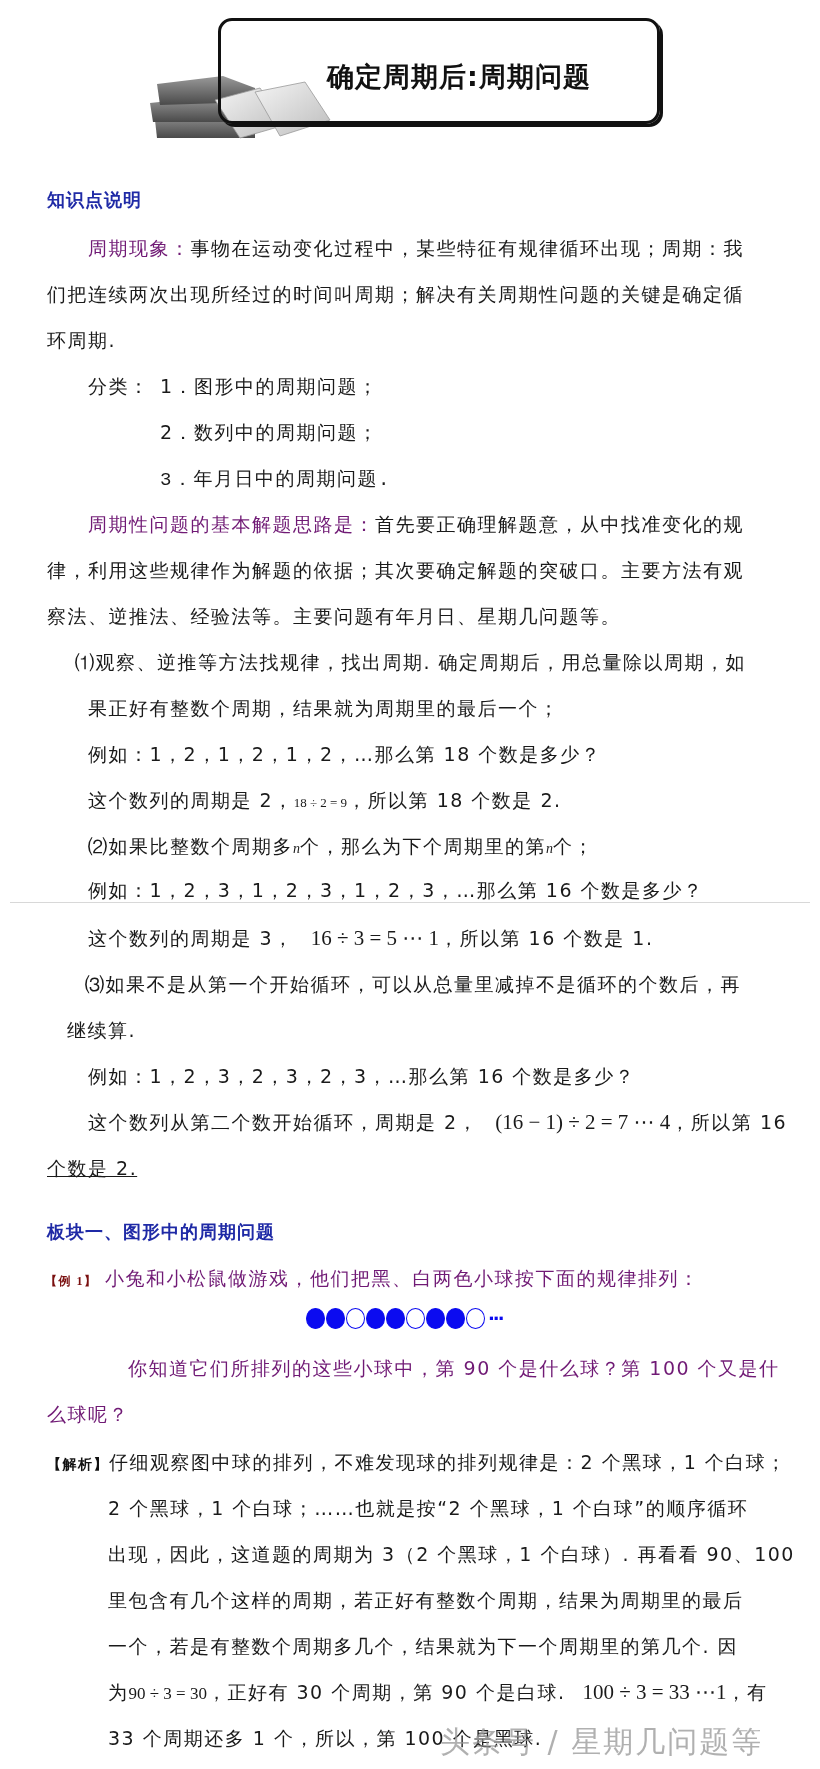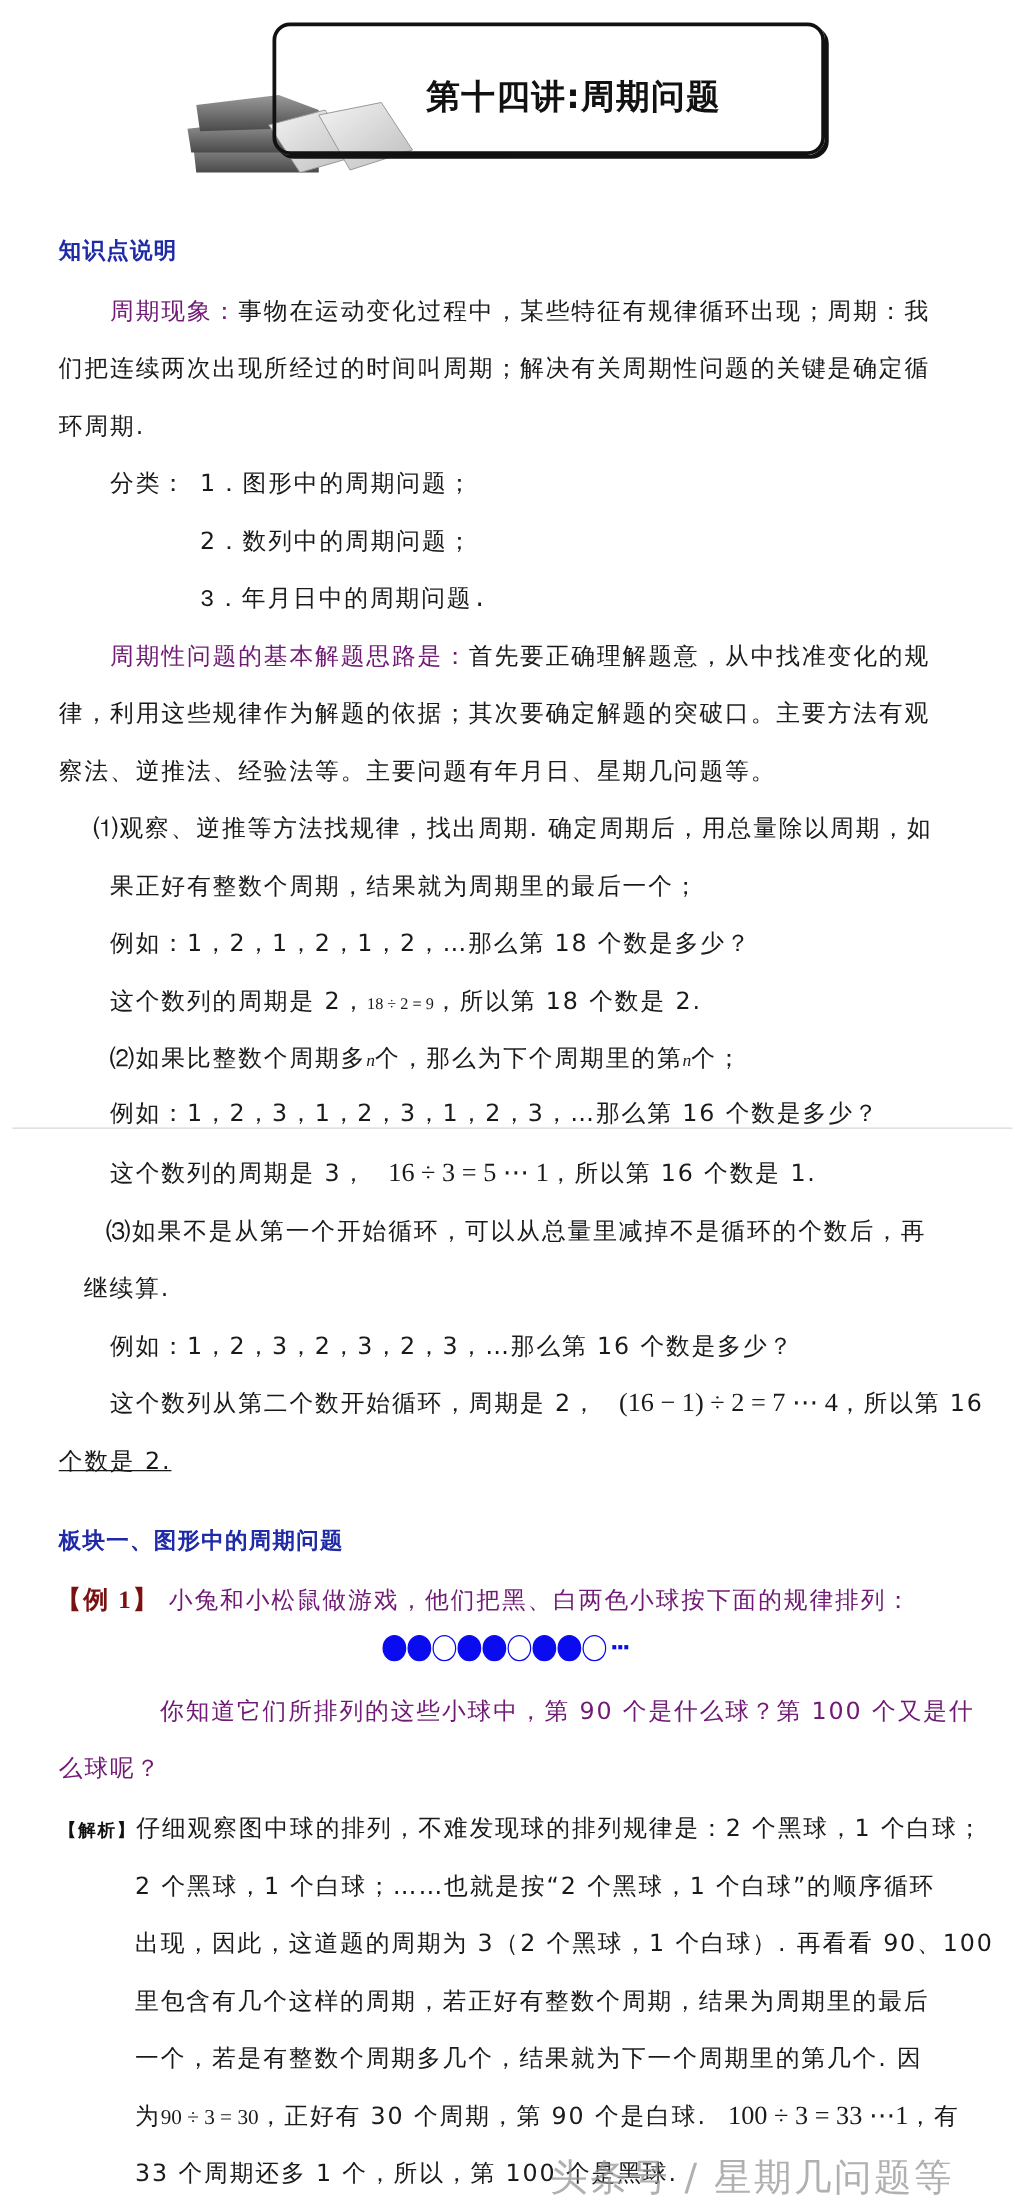--- a/index.html
+++ b/index.html
@@ -25,21 +25,21 @@
   }
   .title-text {
     position: absolute; left: 0; right: 0; top: 38px; text-align: center;
     font-size: 27px; font-weight: bold; color: #111; letter-spacing: 1px;
     padding-left: 40px;
   }
   .books { position: absolute; left: 145px; top: 70px; width: 190px; height: 70px; }
 
   .divider { position: absolute; left: 10px; top: 902px; width: 800px; height: 1px; background: #d8d8d8; }
 
-  .example-tag { color: #7a1010; font-family: "Liberation Serif", serif; font-weight: bold; font-size: 20px; }
+  .example-tag { color: #7a1010; font-family: "Liberation Serif", serif; font-weight: bold; font-size: 12px; }
   .analysis-tag { color: #111; font-family: "Liberation Serif", serif; font-weight: bold; font-size: 14px; margin-top: 44px; }
 
   .balls { position: absolute; left: 306px; top: 1308px; display: flex; align-items: center; }
   .ball { width: 19px; height: 21px; border-radius: 50%; box-sizing: border-box; margin-right: 1px; }
   .ball.black { background: #0b0bf0; border: 1.5px solid #0b0bf0; }
   .ball.white { background: #ffffff; border: 1.5px solid #0b0bf0; }
   .ball-ellipsis { color: #0b0bf0; font-weight: bold; font-size: 18px; margin-left: 2px; letter-spacing: -2px; }
 
   .watermark {
     position: absolute; left: 440px; top: 1722px; font-size: 30px; color: rgba(150,150,150,0.75);
@@ -62,21 +62,21 @@
       </linearGradient>
     </defs>
     <path d="M10 50 L75 42 L110 55 L110 68 L12 68 Z" fill="url(#g1)"></path>
     <path d="M5 33 L70 26 L105 38 L105 52 L8 52 Z" fill="url(#g1)"></path>
     <path d="M12 14 L78 6 L110 18 L110 32 L15 35 Z" fill="url(#g1)"></path>
     <path d="M70 30 L115 18 L140 55 L95 68 Z" fill="url(#g2)" stroke="#999" stroke-width="0.8"></path>
     <path d="M110 22 L160 12 L185 50 L135 66 Z" fill="url(#g2)" stroke="#999" stroke-width="0.8"></path>
   </svg>
 </div>
 <div class="title-box">
-  <div class="title-text">第十四讲:周期问题</div>
+  <div class="title-text">确定周期后:周期问题</div>
 </div>
 
 <div class="abs heading" style="left:47px; top:188px;">知识点说明</div>
 
 <div class="abs txt" style="left:88px; top:236px;">
   <span class="blue">周期现象：</span><span>事物在运动变化过程中，某些特征有规律循环出现；周期：我</span>
 </div>
 <div class="abs txt" style="left:47px; top:282px;">们把连续两次出现所经过的时间叫周期；解决有关周期性问题的关键是确定循</div>
 <div class="abs txt" style="left:47px; top:328px;">环周期.</div>
 

